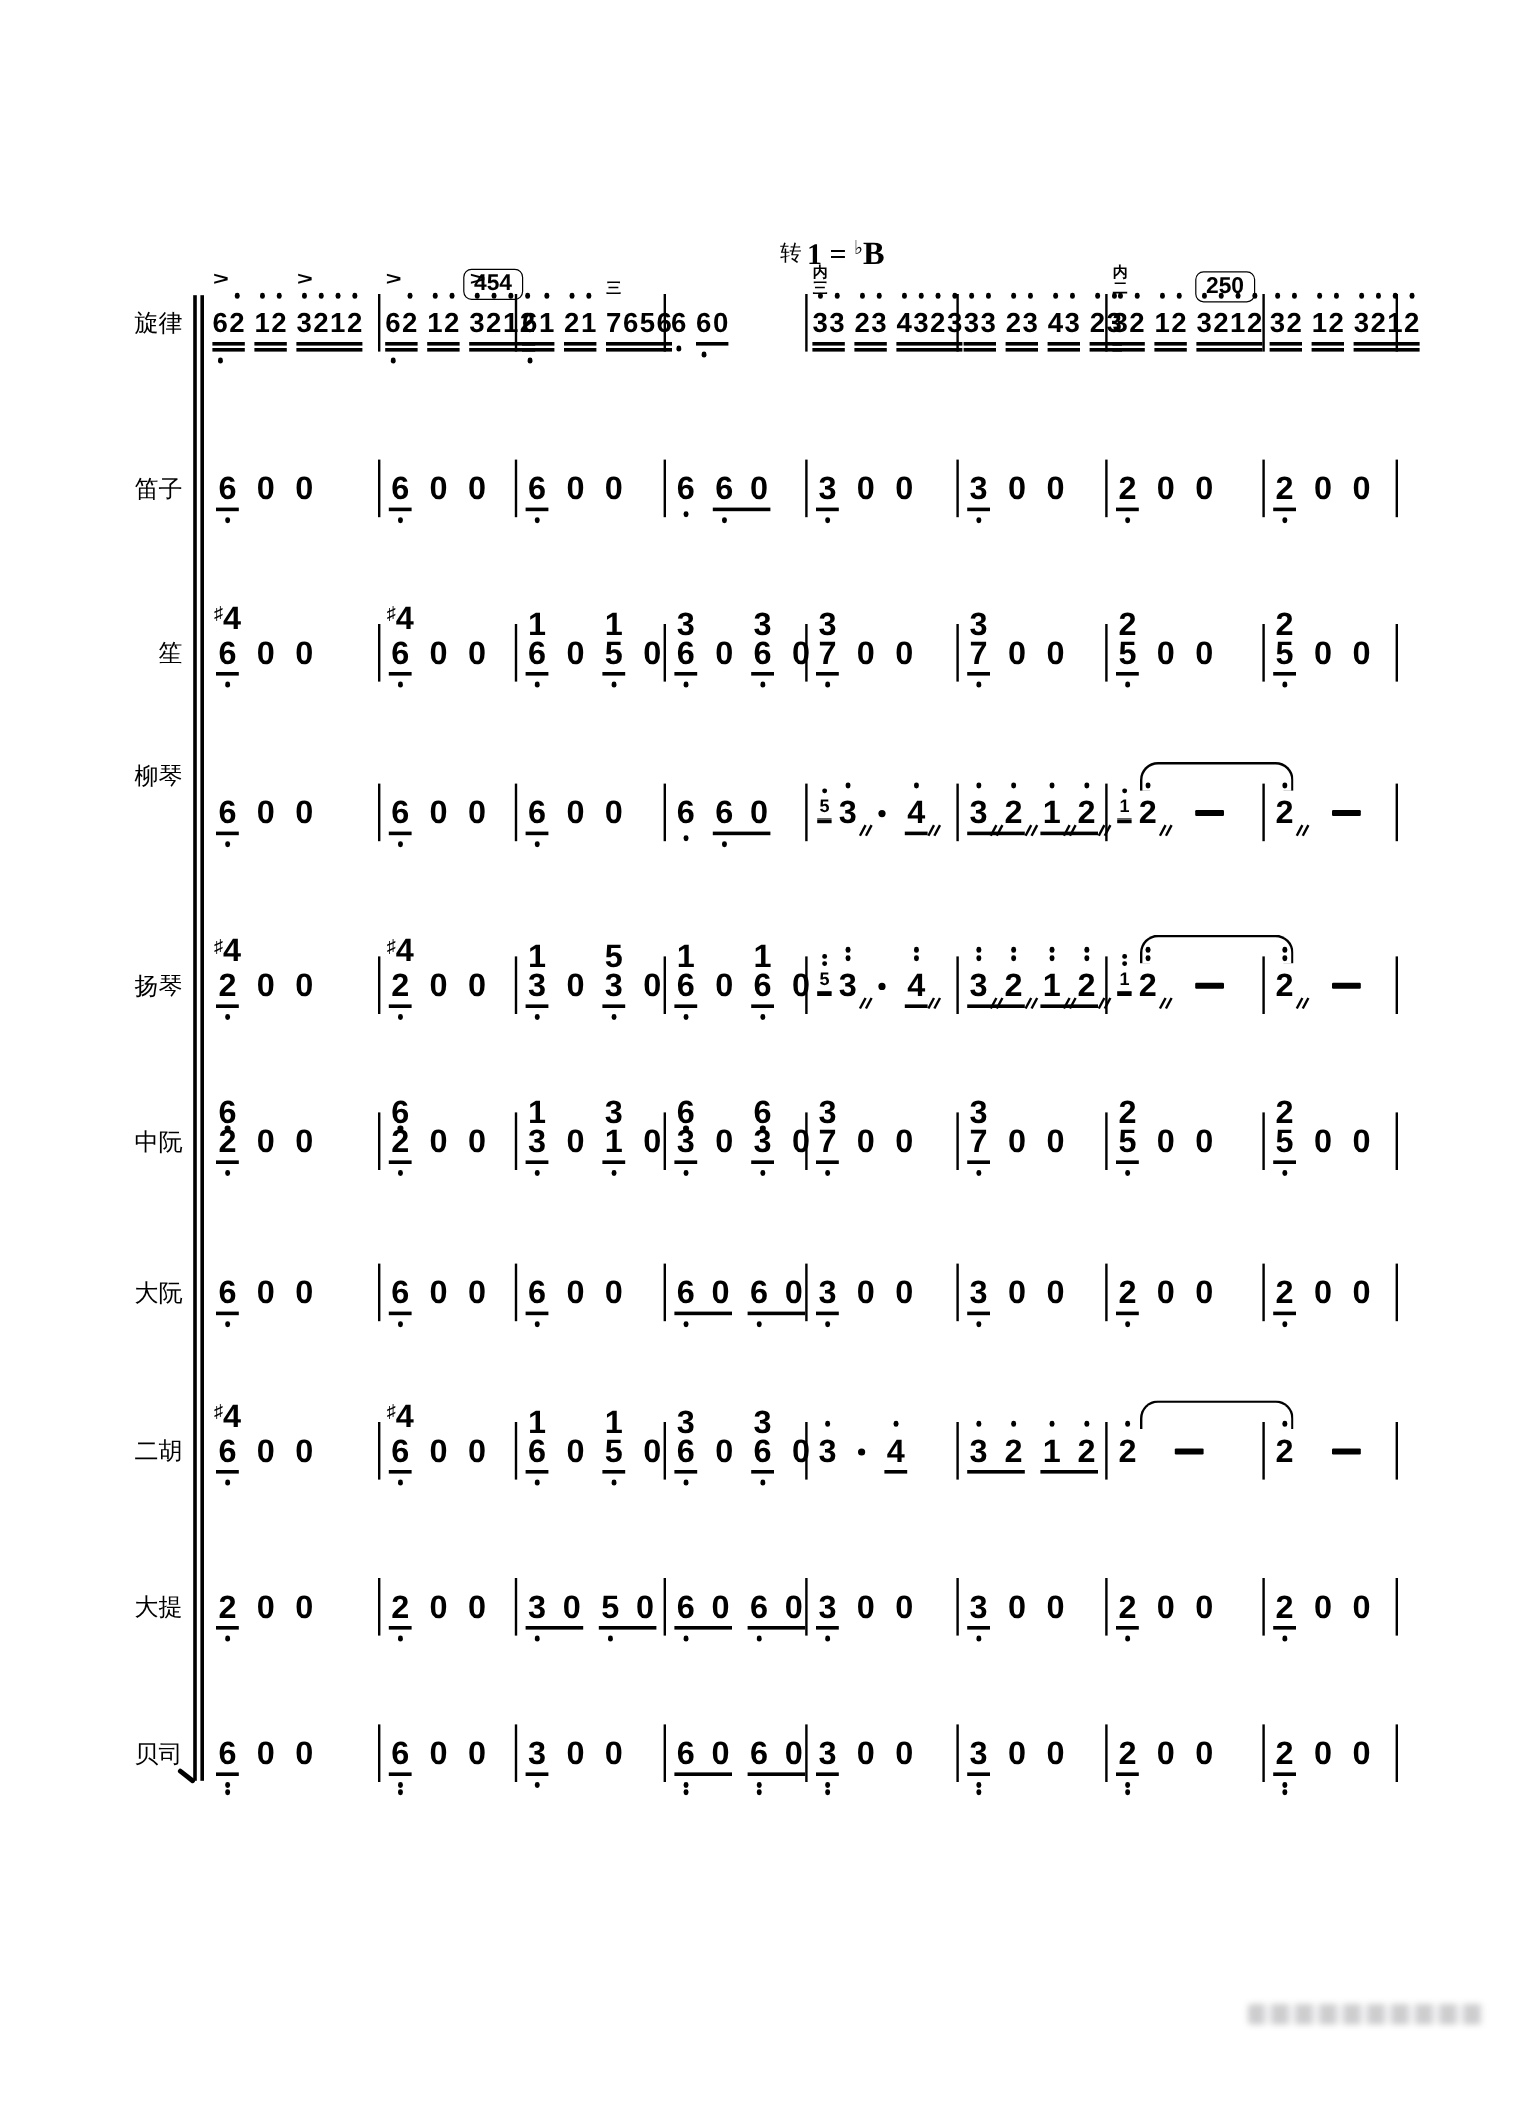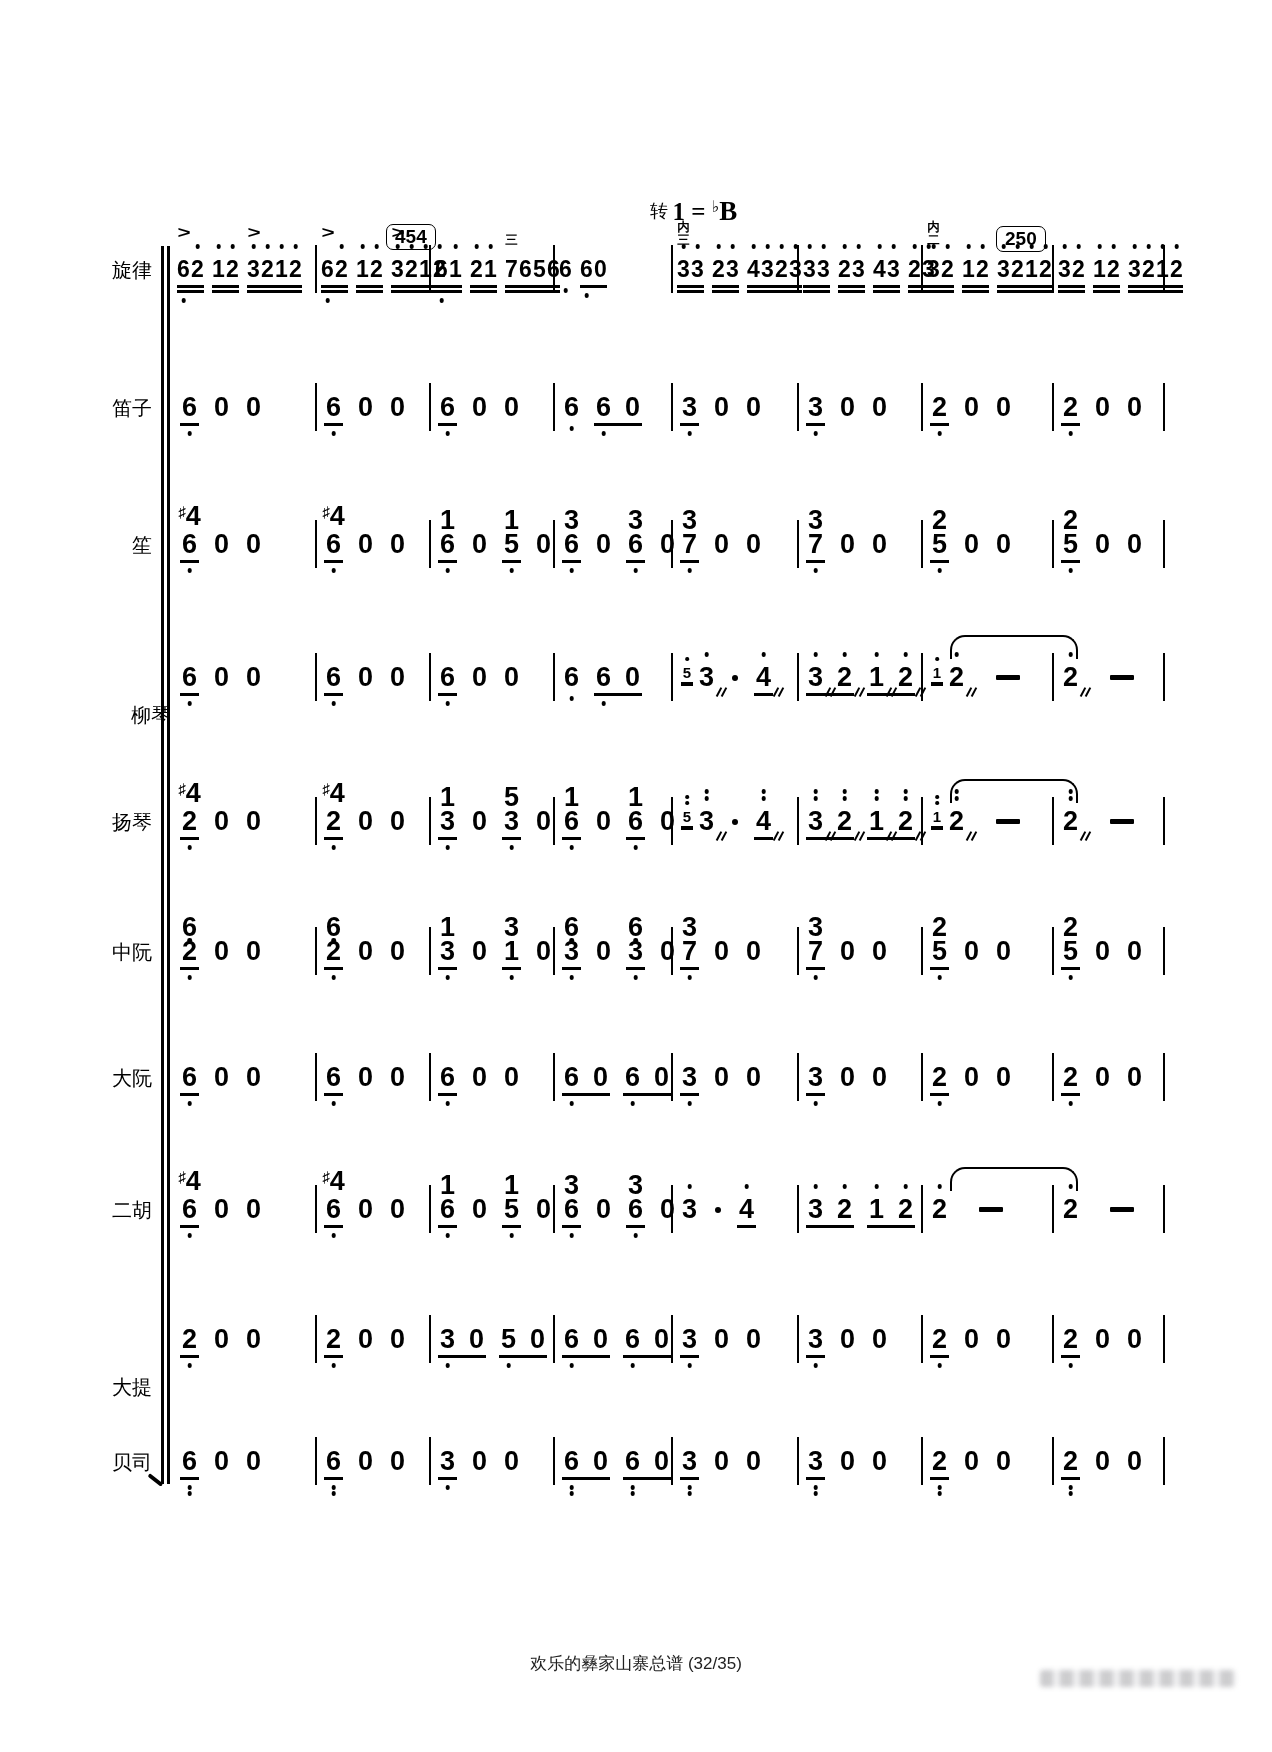--- a/index.html
+++ b/index.html
@@ -423,21 +423,21 @@
           </span>
           <span class="grp">
             <span class="note">0</span>
           </span>
           <span class="grp">
             <span class="note">0</span>
           </span>
           <div class="bar end"></div>
         </div>
       </div>
-      <div class="label" style="top: 704px; padding-left: 19px;">柳琴</div>
+      <div class="label" style="top: 636px;">柳琴</div>
       <div class="row" style="top: 661px;">
         <div class="cell" style="width: 144px;">
           <span class="grp u1">
             <span class="note">6<span class="ld" style="bottom: -13px;"></span></span>
           </span>
           <span class="grp">
             <span class="note">0</span>
           </span>
           <span class="grp">
             <span class="note">0</span>
@@ -961,21 +961,21 @@
           <span class="grp">
             <span class="note">2<span class="hd" style="top: -9px;"></span></span>
           </span>
           <span class="grp">
             <span class="dash"></span>
           </span>
           <div class="bar end"></div>
         </div>
         <div class="tie"></div>
       </div>
-      <div class="label" style="top: 1376px;">大提</div>
+      <div class="label" style="top: 1329px;">大提</div>
       <div class="row" style="top: 1323px;">
         <div class="cell" style="width: 144px;">
           <span class="grp u1">
             <span class="note">2<span class="ld" style="bottom: -13px;"></span></span>
           </span>
           <span class="grp">
             <span class="note">0</span>
           </span>
           <span class="grp">
             <span class="note">0</span>
@@ -1158,15 +1158,14 @@
             <span class="note">0</span>
           </span>
           <span class="grp">
             <span class="note">0</span>
           </span>
           <div class="bar end"></div>
         </div>
       </div>
     </div>
 
-  <div class="title">欢乐的彝家山寨总谱 (32/35)</div>
   <div class="wm"></div>
 </div>
 
 </body></html>

